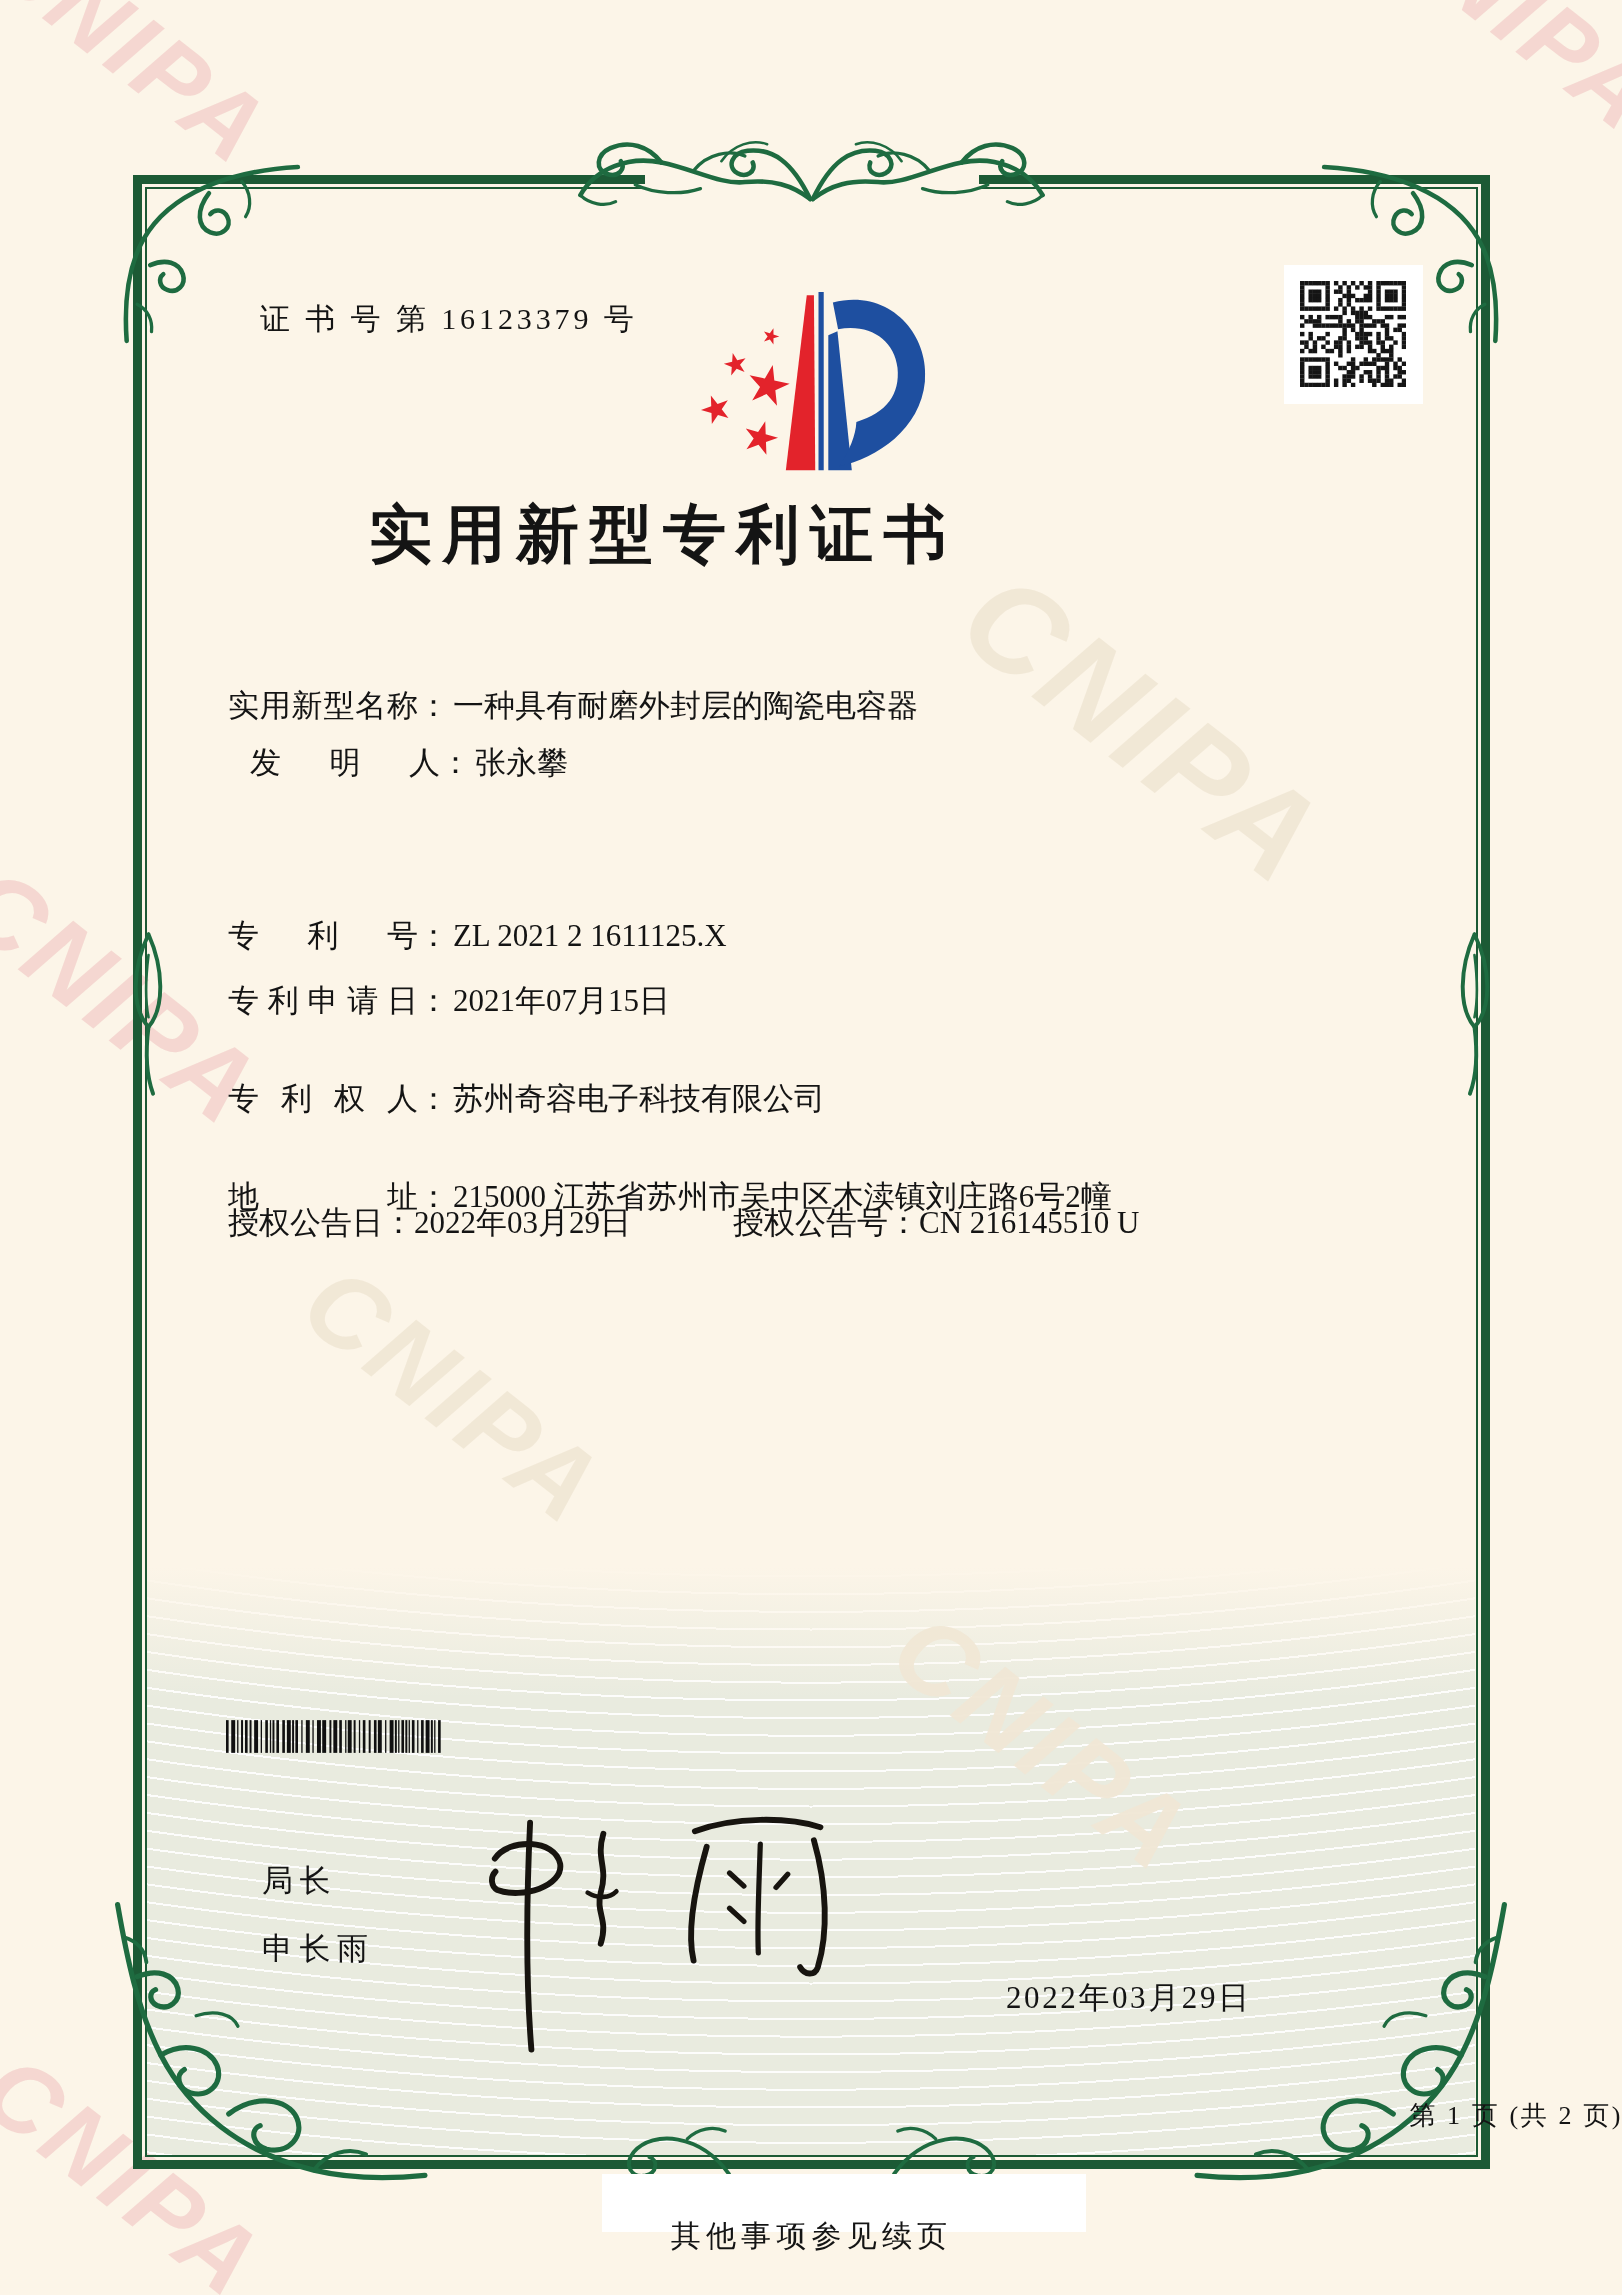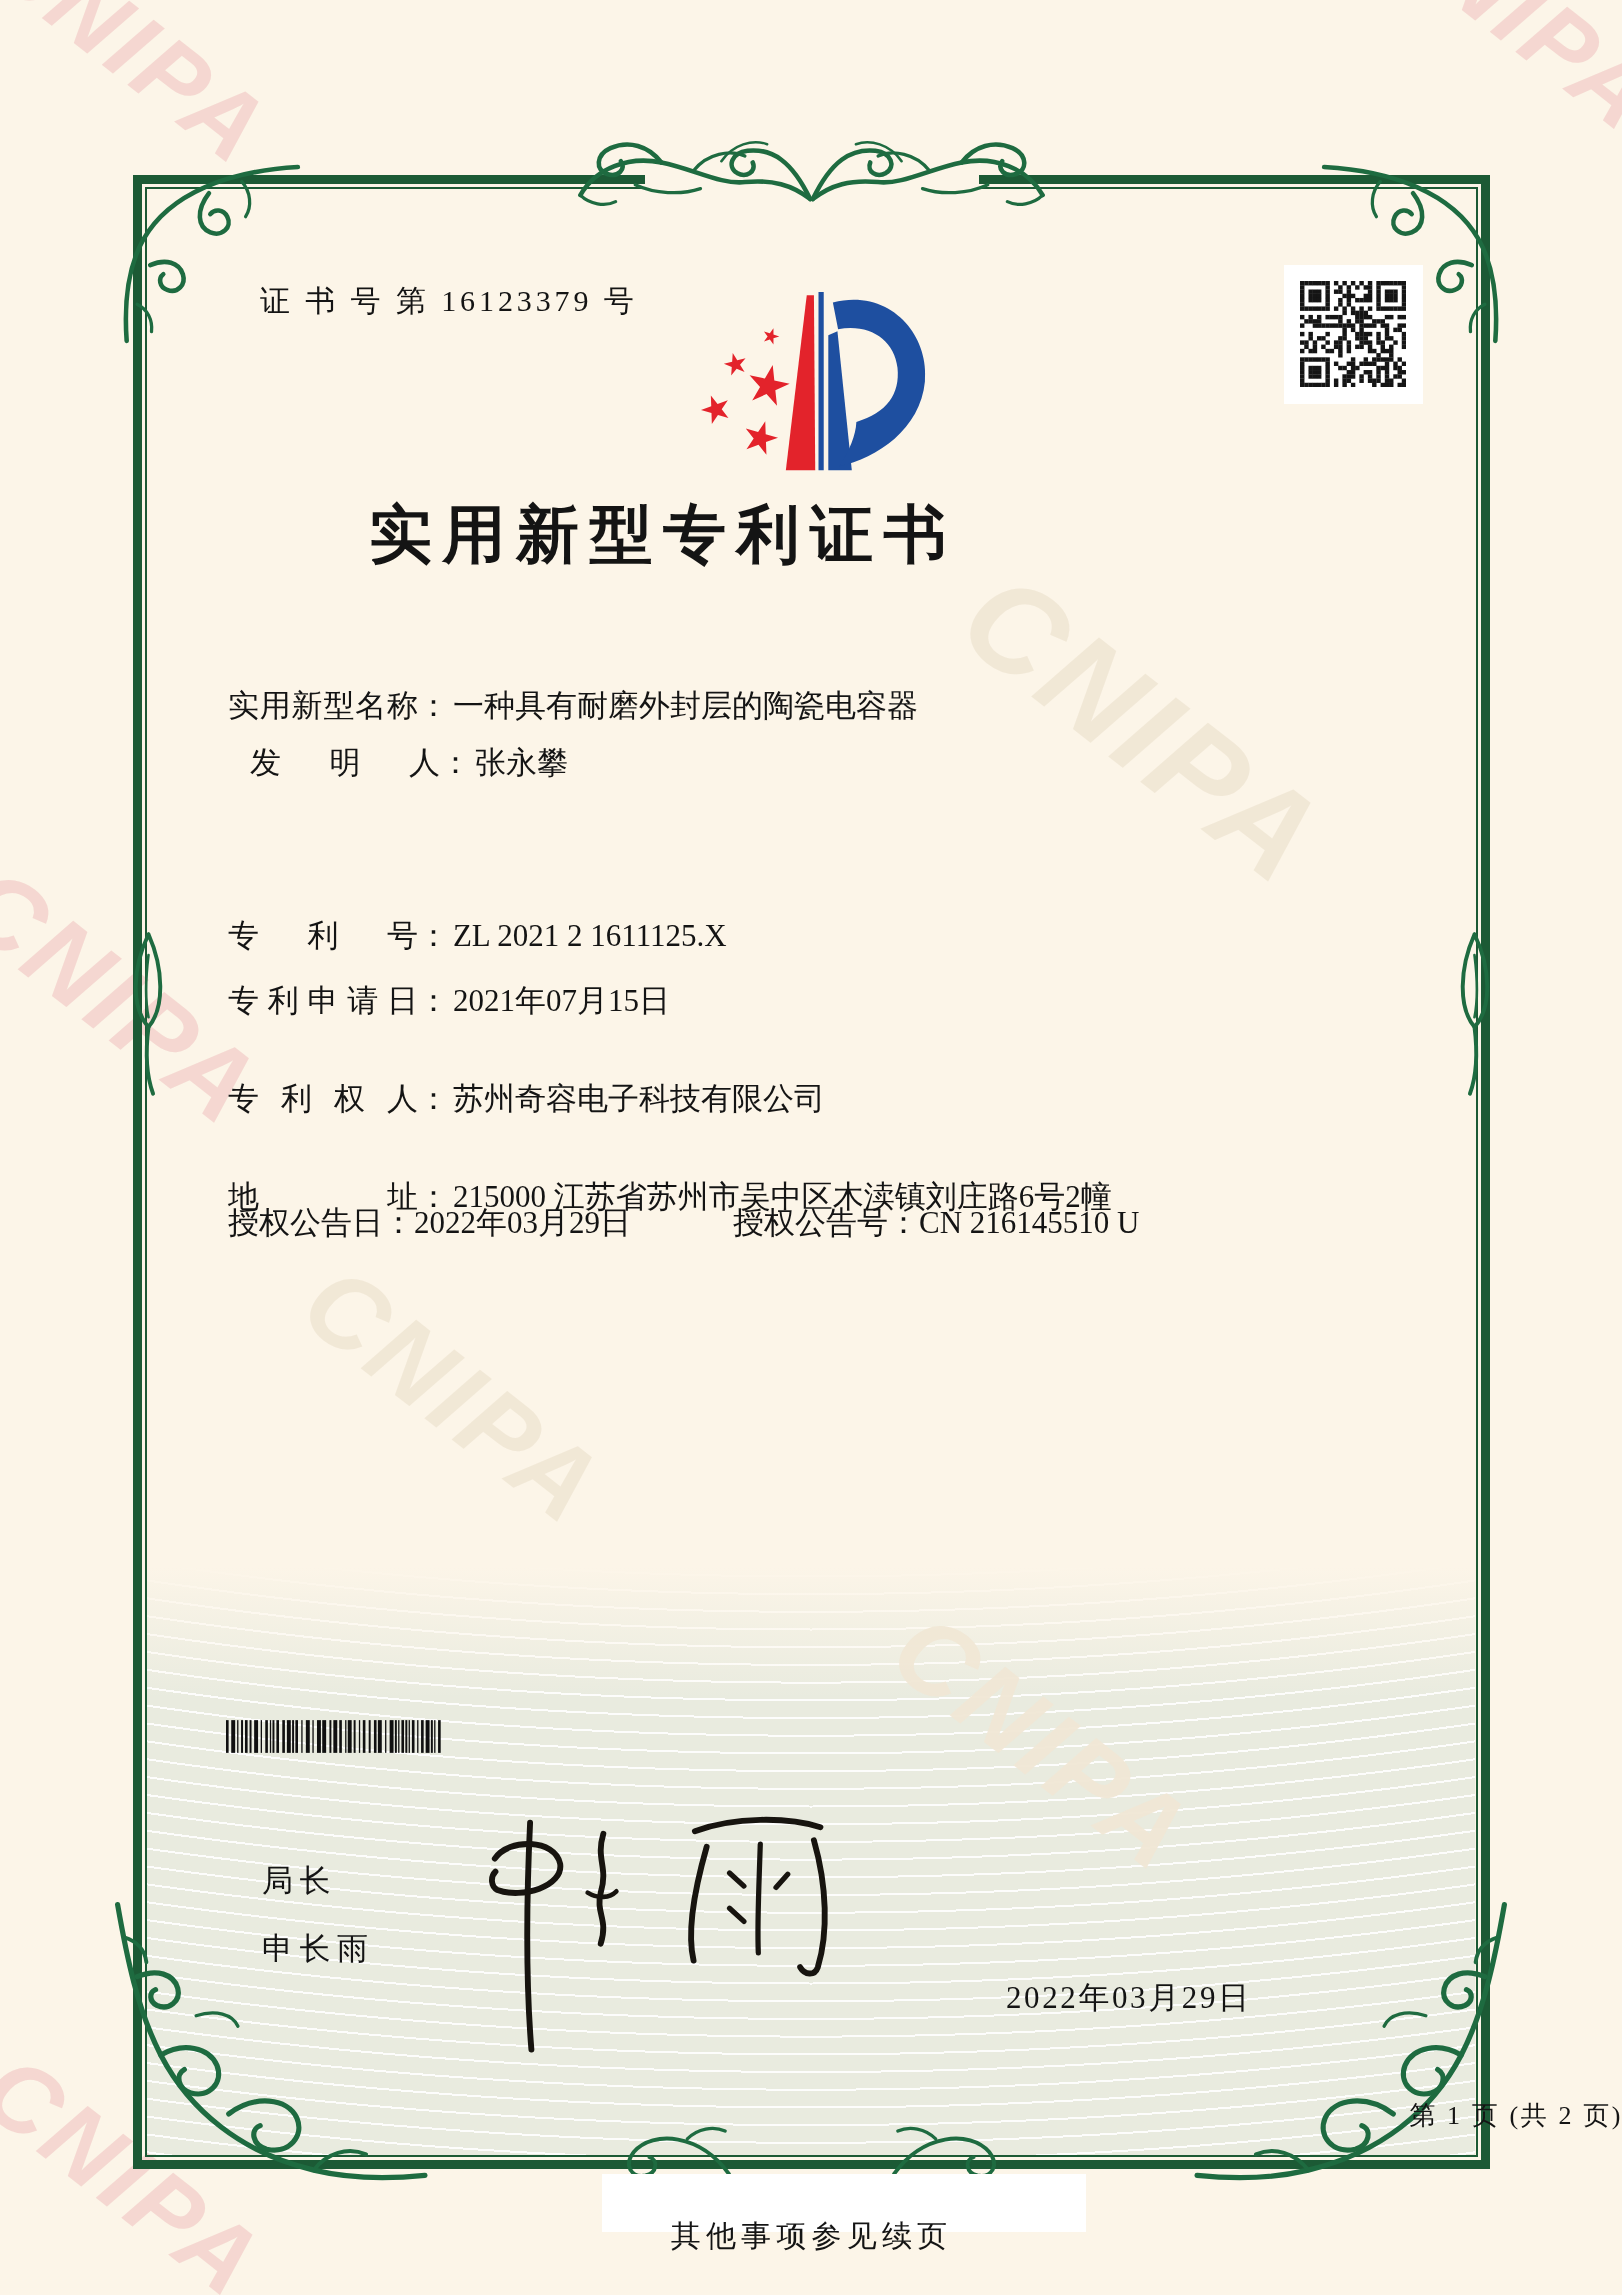--- a/index.html
+++ b/index.html
@@ -17,21 +17,21 @@
       font-style:italic;font-weight:bold;letter-spacing:5.2px;transform:rotate(38deg);white-space:nowrap;}
   .wm.pink{color:rgba(242,208,202,0.8);}
   .wm.beige{color:rgba(240,231,213,0.95);}
   
   .frame{position:absolute;left:133px;top:175px;width:1357px;height:1994px;
          box-sizing:border-box;border:9.2px solid #1c5a35;}
   .frame-inner{position:absolute;inset:2.6px;border:2.6px solid #1c5a35;}
   .patch{position:absolute;background:#fcf5e8;}
   .orn{position:absolute;overflow:visible;}
   
-  .cert-no{position:absolute;left:260px;top:281px;font-size:30px;letter-spacing:3.9px;}
+  .cert-no{position:absolute;left:260px;top:299px;font-size:30px;letter-spacing:3.9px;}
   .title{position:absolute;left:0;top:492px;width:1326px;margin:0;text-align:center;
          font-size:63px;font-weight:bold;letter-spacing:10.5px;}
   .frow{position:absolute;left:228px;font-size:31px;line-height:1.15;white-space:nowrap;}
   .flabel{display:inline-block;width:190px;text-align:justify;text-align-last:justify;
           text-justify:inter-ideograph;vertical-align:top;}
   .fcolon{display:inline-block;vertical-align:top;}
   .fvalue{display:inline-block;vertical-align:top;margin-left:3.9px;}
   .grant2{position:absolute;left:505px;top:0;white-space:nowrap;}
   .bodytext{position:absolute;left:228px;top:1335px;width:1171px;font-size:26px;line-height:46px;
             text-align:justify;}

